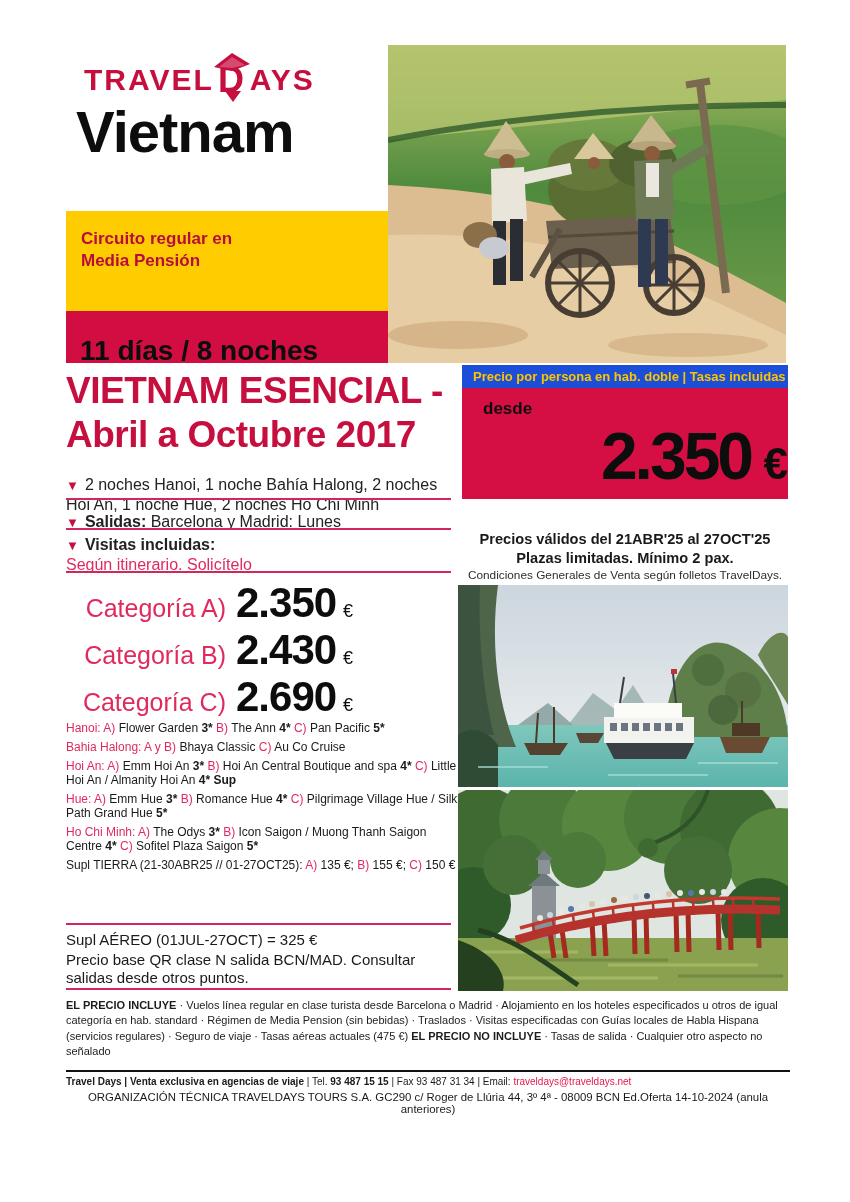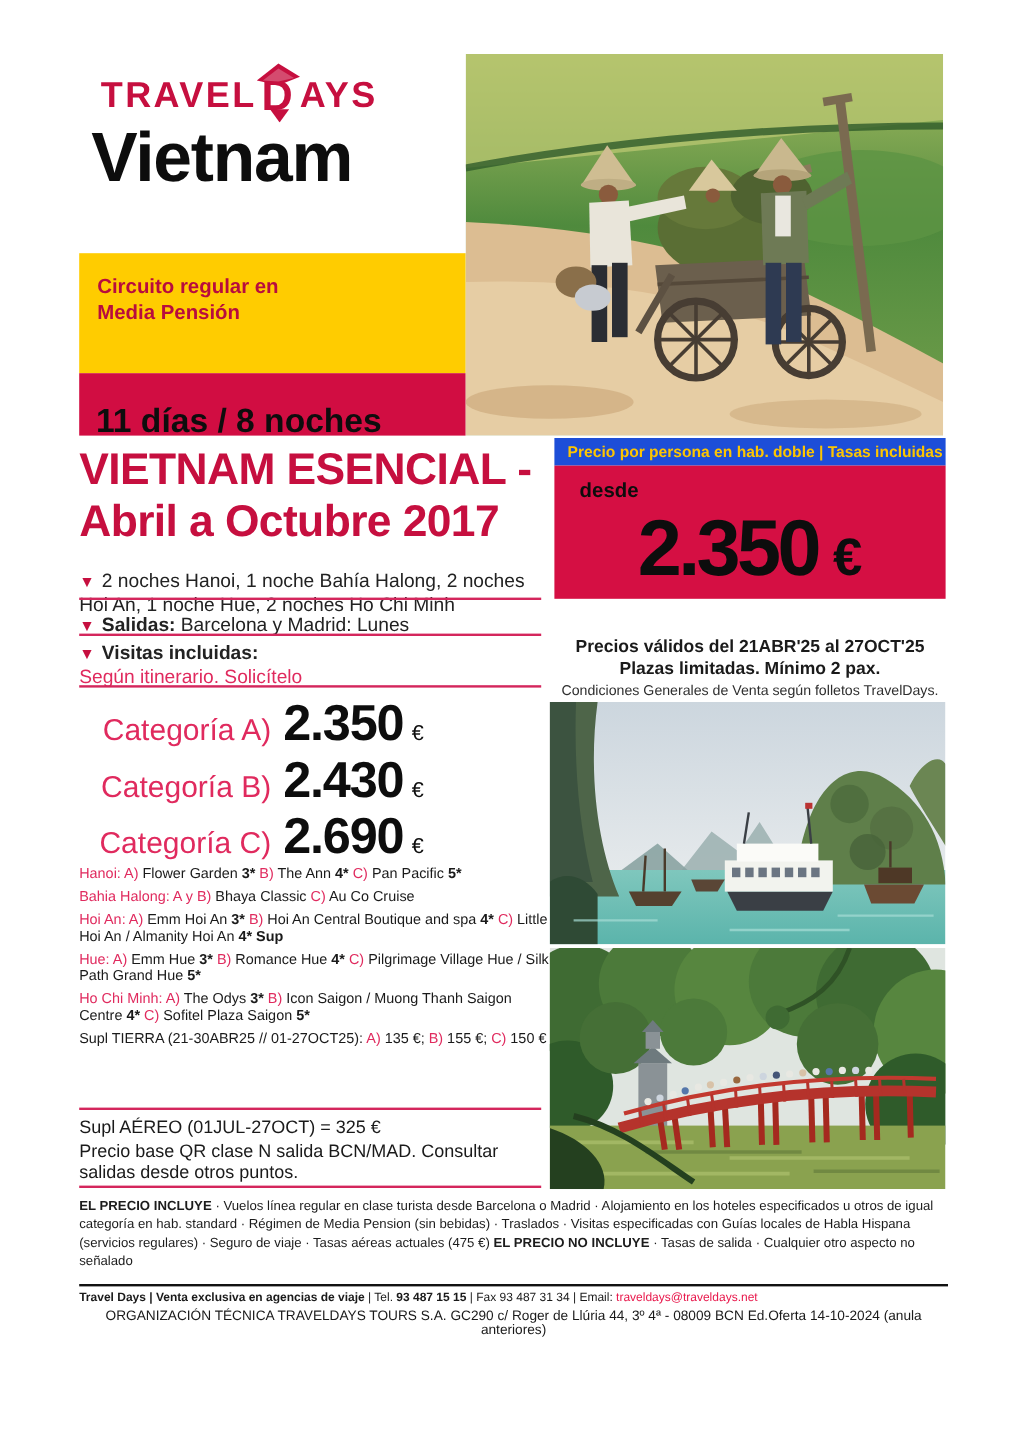--- a/index.html
+++ b/index.html
@@ -55,21 +55,21 @@
   
   .photo { position:absolute; overflow:hidden; }
   #photo1 { left:388px; top:45px; width:398px; height:318px; }
   #photo2 { left:458px; top:585px; width:330px; height:202px; }
   #photo3 { left:458px; top:790px; width:330px; height:201px; }
   .photo svg { display:block; width:100%; height:100%; }
 
   #pricebar { position:absolute; left:462px; top:365px; width:326px; height:23px; background:#1d4ed8; color:#fdc500; font-weight:bold; font-size:13px; line-height:23px; padding-left:11px; }
   #pricebox { position:absolute; left:462px; top:388px; width:326px; height:111px; background:#d50f43; }
   #pricebox .desde { position:absolute; left:21px; top:11px; font-size:17px; font-weight:bold; color:#0d0d0d; }
-  #pricebox .amount-row { position:absolute; left:0; right:0; top:30px; text-align:center; color:#0d0d0d; }
+  #pricebox .amount-row { position:absolute; left:0; right:0; top:30px; text-align:right; color:#0d0d0d; }
   #pricebox .amount { font-size:66px; font-weight:bold; letter-spacing:-3px; }
   #pricebox .cur { font-size:44px; font-weight:bold; margin-left:8px; }
   .caption { position:absolute; left:462px; width:326px; text-align:center; }
   #valid1 { top:531px; font-size:14.6px; font-weight:bold; }
   #valid2 { top:550px; font-size:14.6px; font-weight:bold; }
   #valid3 { top:568px; font-size:11.8px; color:#2e2e2e; }
 </style>
 </head>
 <body>
 

